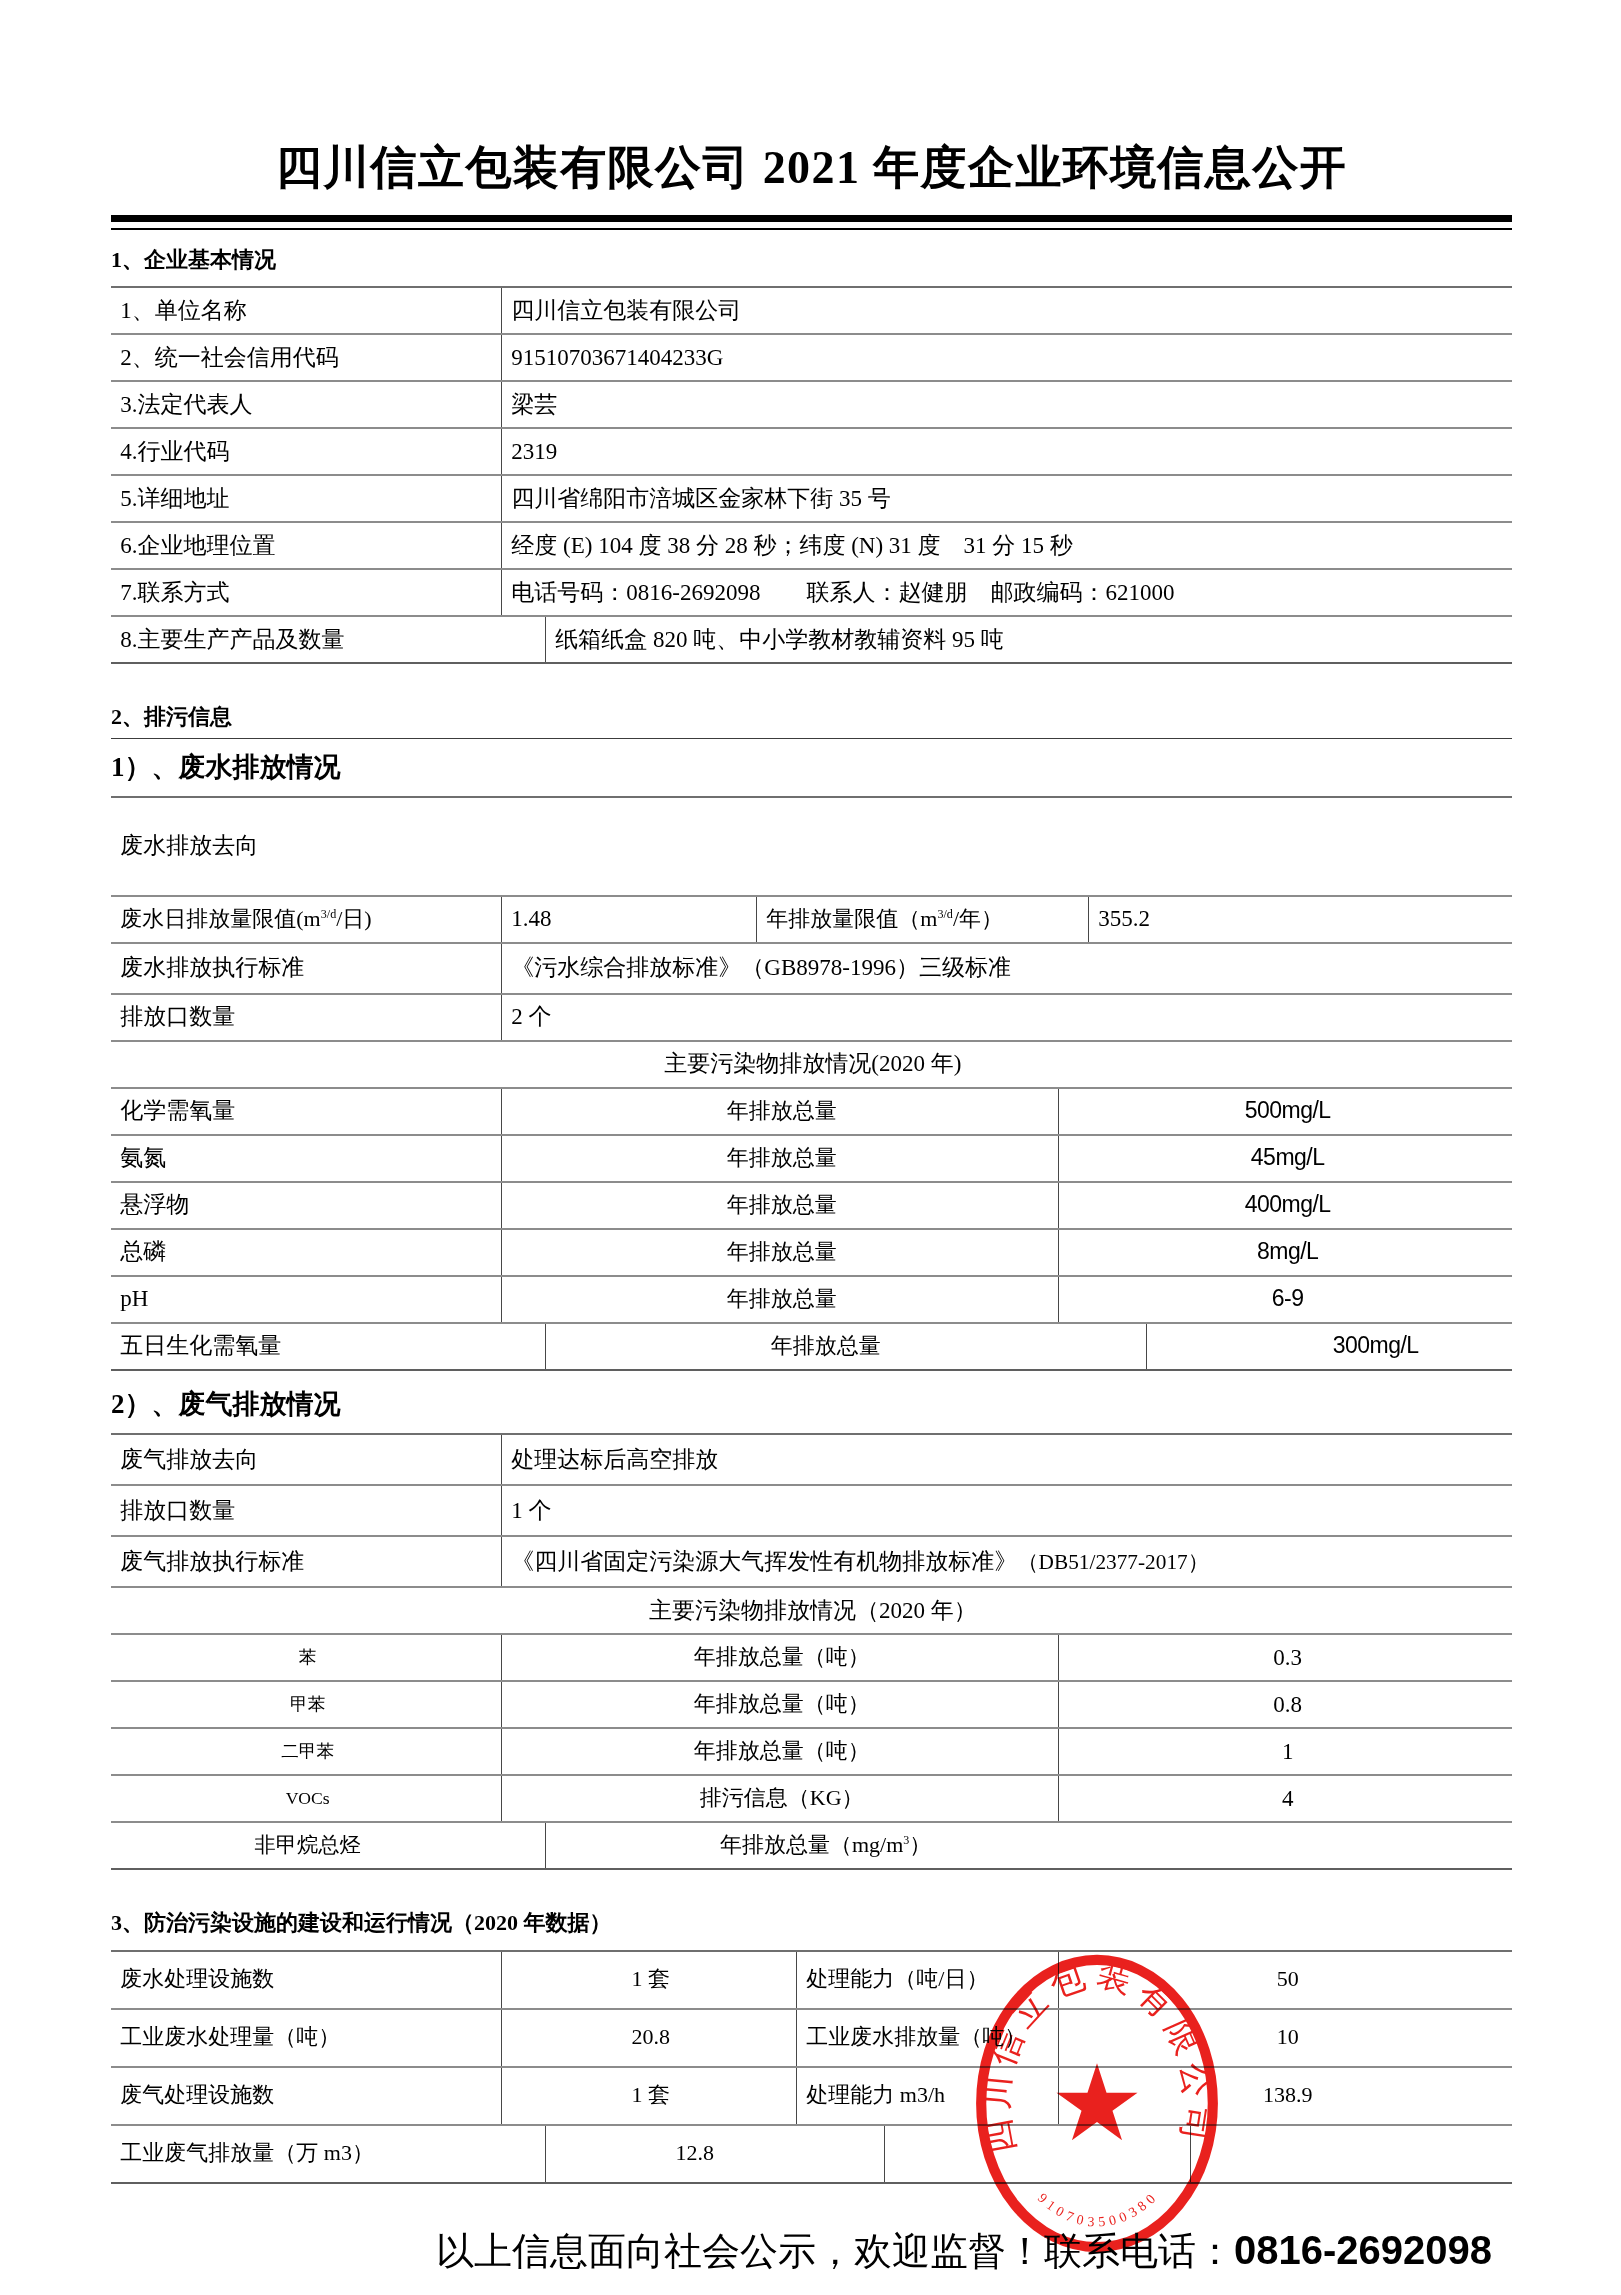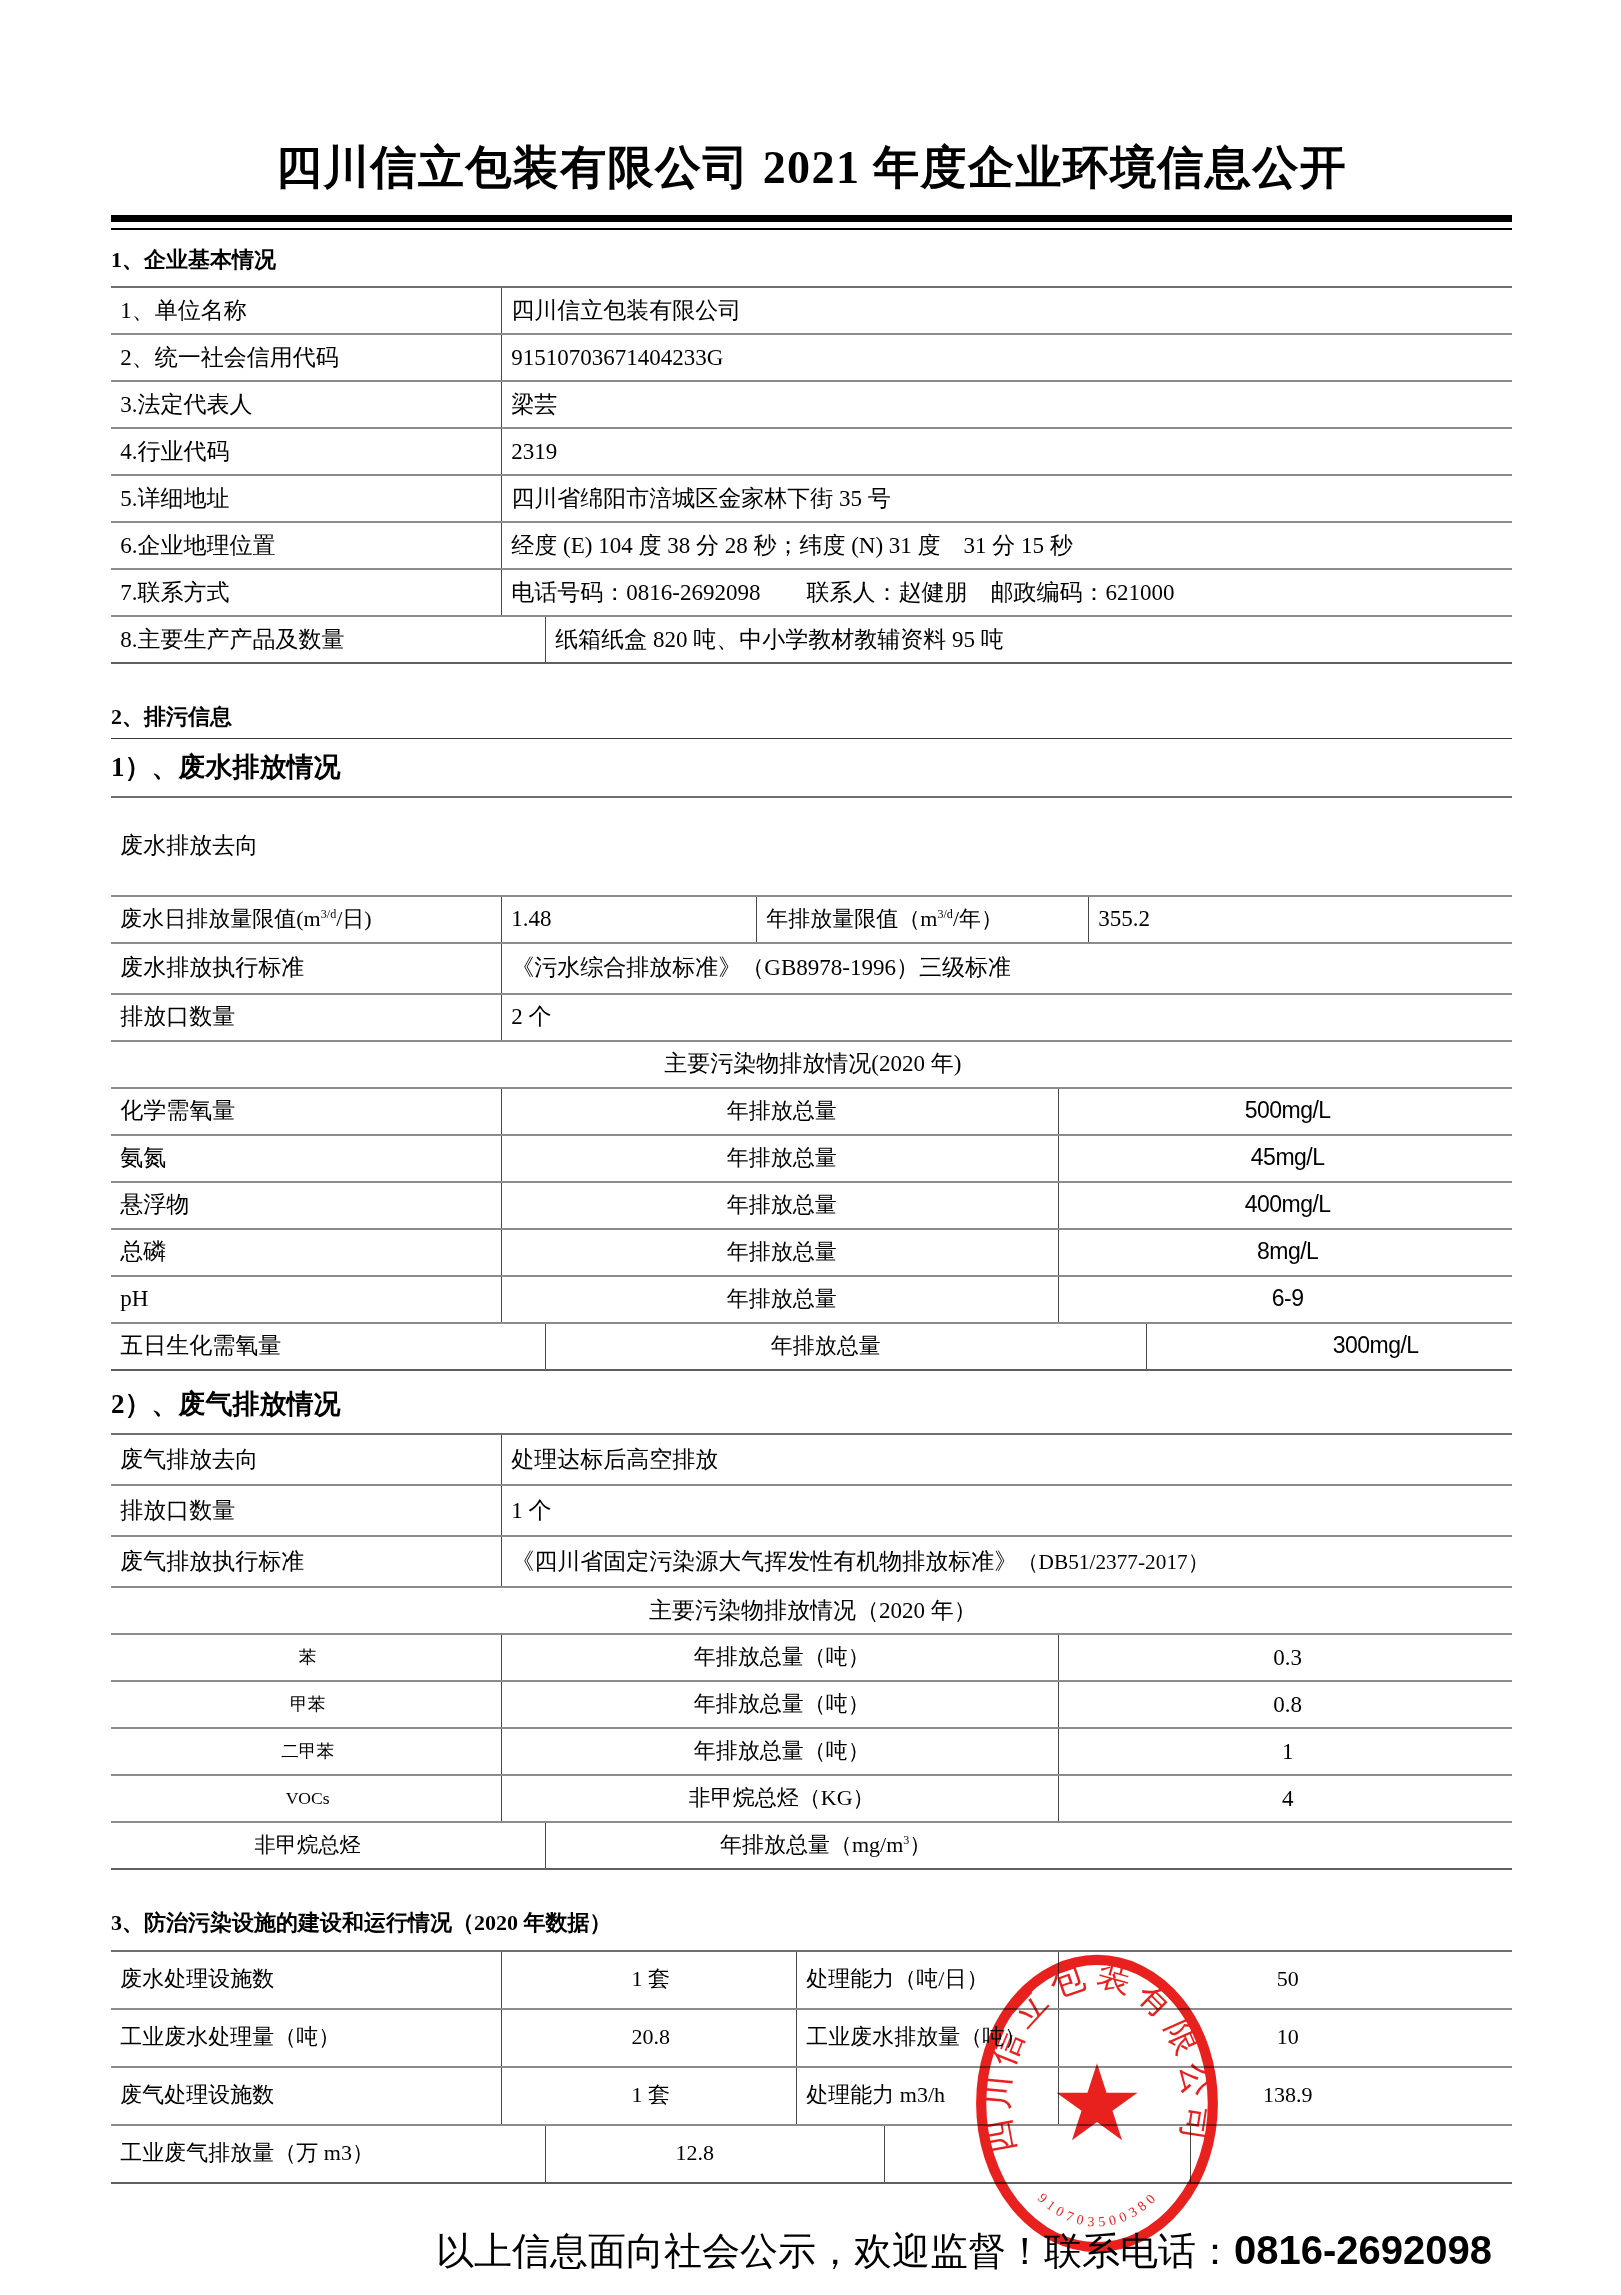--- a/index.html
+++ b/index.html
@@ -184,21 +184,21 @@
       <div class="cell c fs48">年排放总量（吨）</div>
       <div class="cell c">0.8</div>
     </div>
     <div class="trow cols-3">
       <div class="cell c fs38">二甲苯</div>
       <div class="cell c fs48">年排放总量（吨）</div>
       <div class="cell c">1</div>
     </div>
     <div class="trow cols-3">
       <div class="cell c fs38 sans">VOCs</div>
-      <div class="cell c fs48">非甲烷总烃（KG）</div>
+      <div class="cell c fs48">排污信息（KG）</div>
       <div class="cell c">4</div>
     </div>
     <div class="trow cols-3">
       <div class="cell c fs46">非甲烷总烃</div>
       <div class="cell c fs48">
           <span class="nowrap"><span>年排放总量（mg/m</span><sup class="u">3</sup><span>）</span></span>
         </div>
     </div>
   </div>
 

